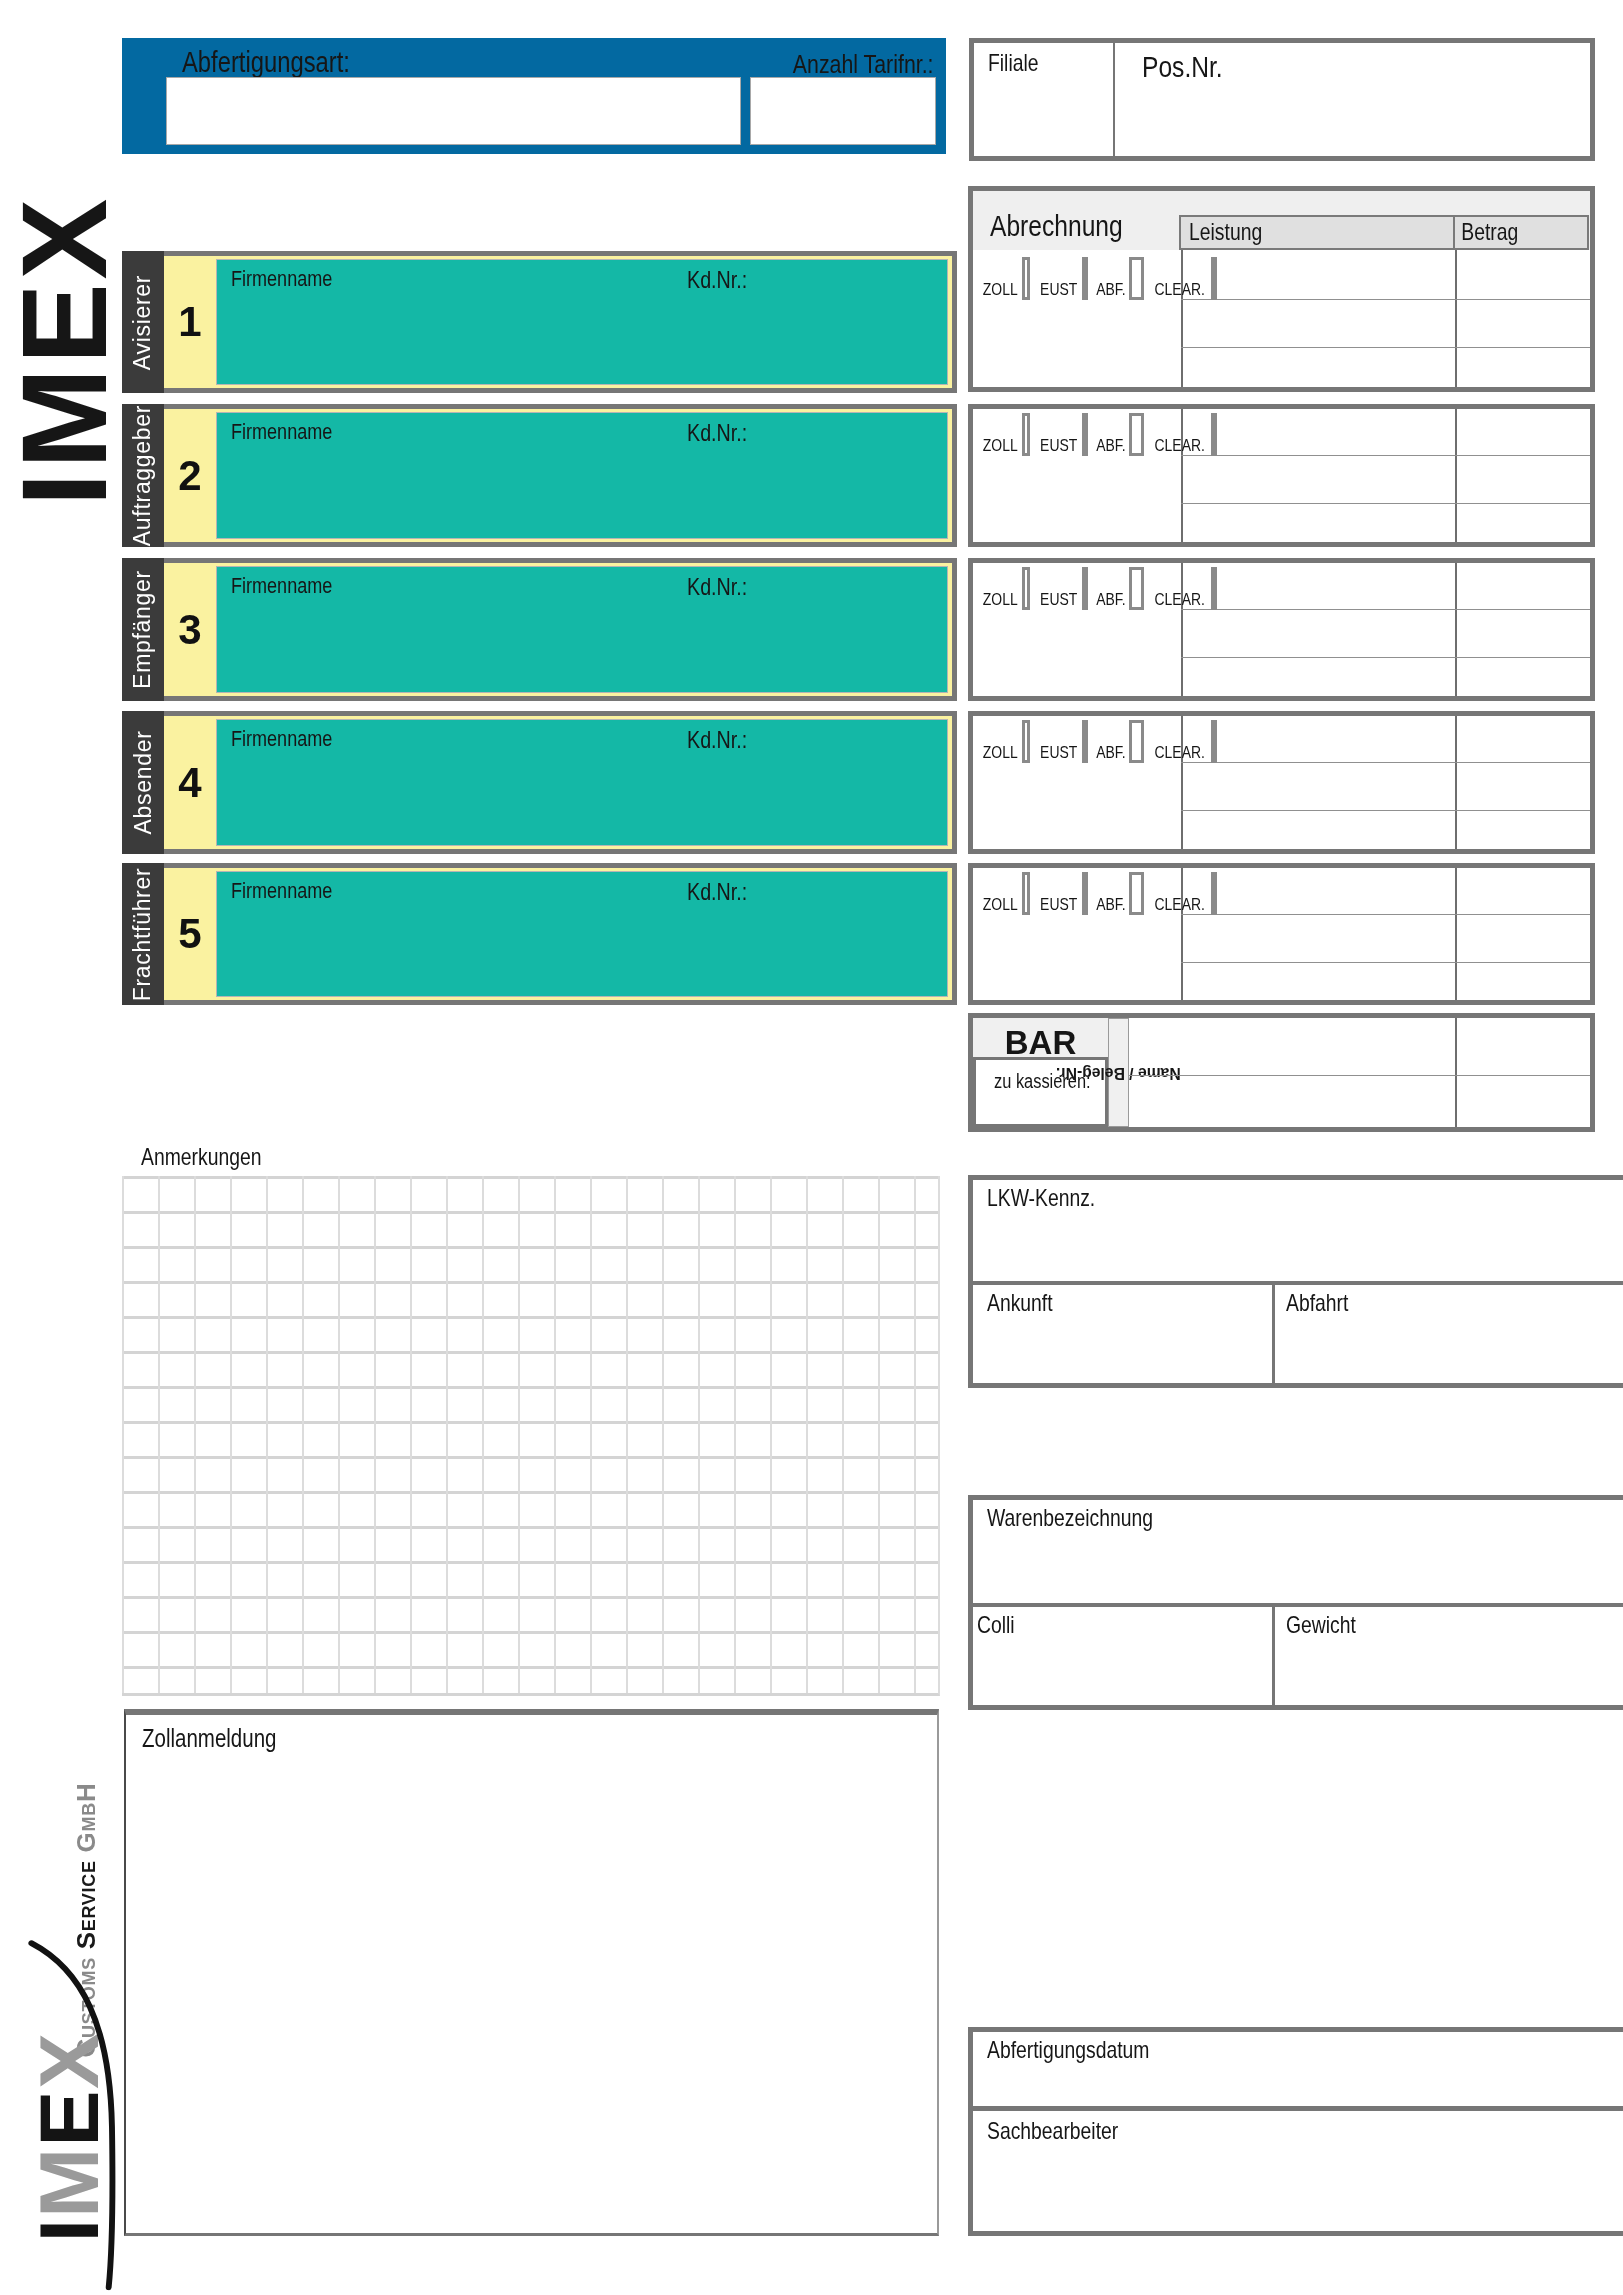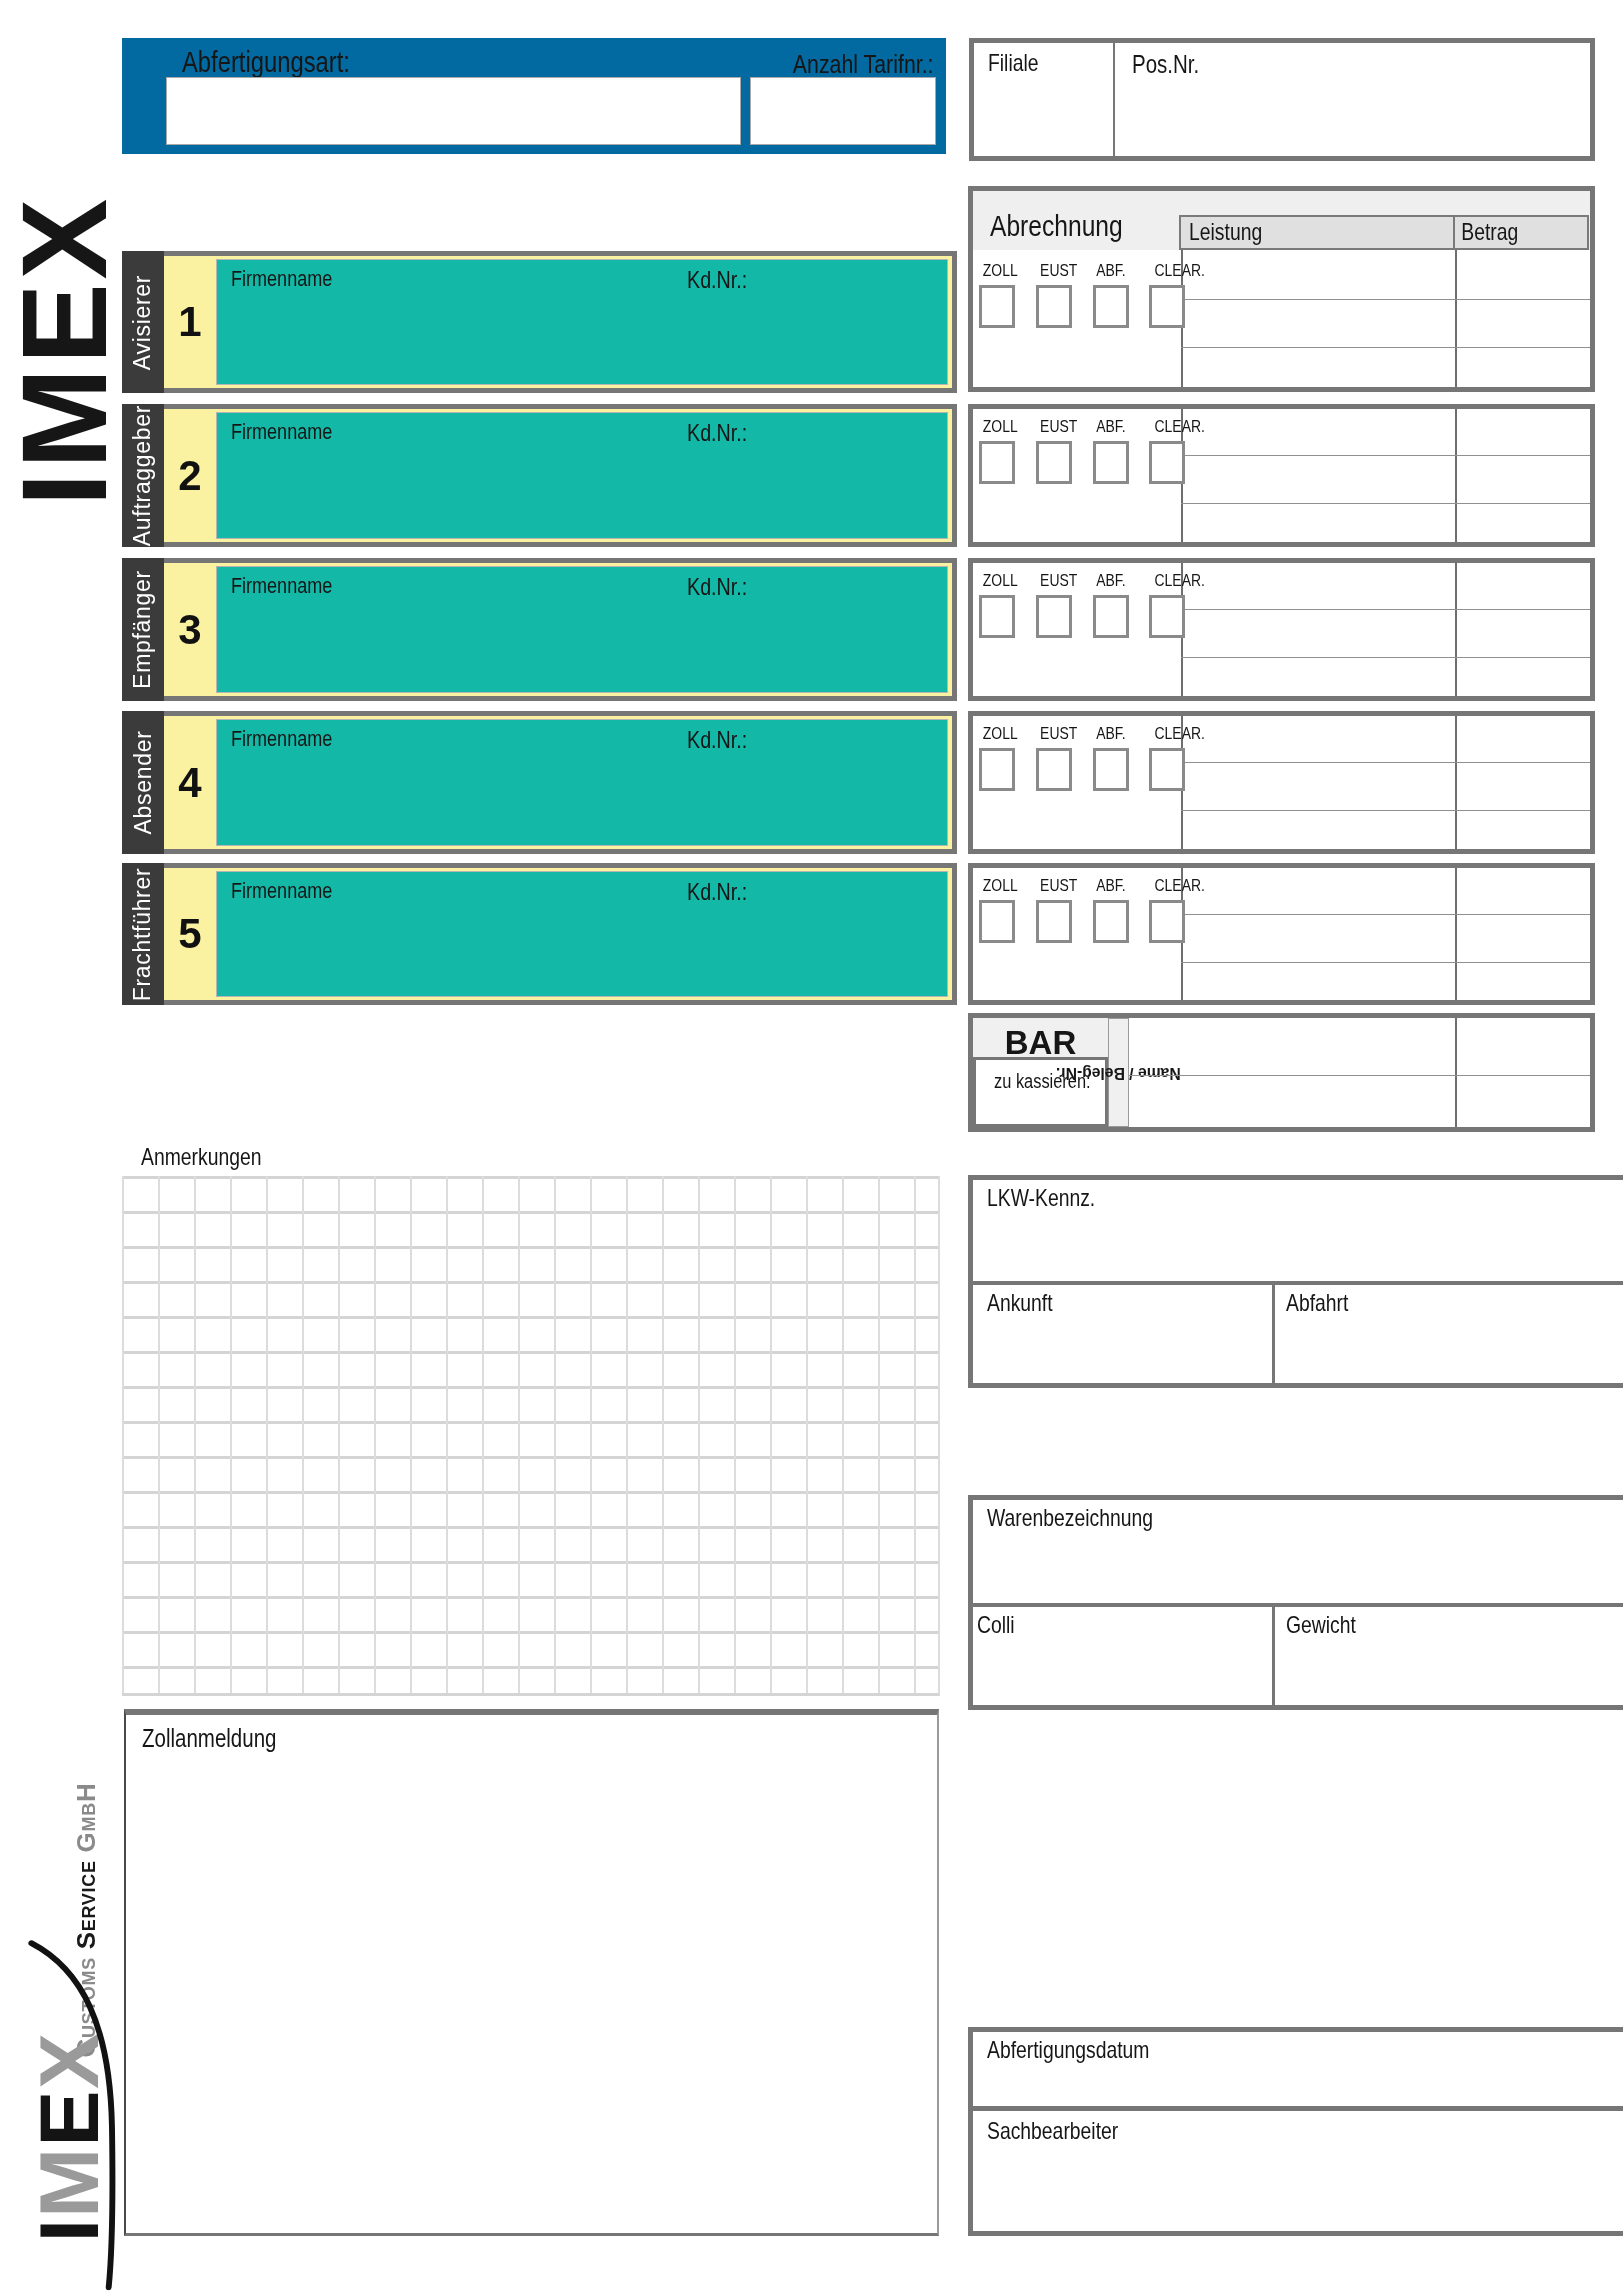--- a/index.html
+++ b/index.html
@@ -15,30 +15,30 @@
     letter-spacing:3.9px;color:#161616}
 
   
   .hdr{left:122px;top:38px;width:824px;height:116px;background:#0369a1}
   .inp{background:#fff;border:1.3px solid #a8a8a8}
 
   
   .fil{left:969px;top:38px;width:626px;height:123px;border:5.2px solid #767676;background:#fff;box-sizing:border-box}
   .fil .div{position:absolute;left:139px;top:0;bottom:0;width:2px;background:#767676}
   .fil .l1{position:absolute;left:14.4px;top:6.5px;font-size:23.6px}
-  .fil .l2{position:absolute;left:158px;top:6.5px;font-size:25px}
+  .fil .l2{position:absolute;left:168px;top:6.5px;font-size:30px}
 
   
   .rblk{left:968px;width:627px;border:5.2px solid #767676;background:#fff;box-sizing:border-box}
   .vline{position:absolute;width:2px;background:#6e6e6e}
   .v1{left:208px}
   .v2{left:482px}
   .hline{position:absolute;left:208px;right:0;height:1.3px;background:#909090}
   .cbw{position:absolute;left:5.2px;top:0;width:222px;height:85px}
-  .cb{position:absolute;top:0;width:51px;display:flex;flex-direction:column;align-items:flex-start}
+  .cb{position:absolute;top:0;width:51px;display:flex;flex-direction:row;align-items:flex-end}
   .p1{left:1.3px}.p2{left:58px}.p3{left:115px}.p4{left:171px}
   .cb .cl{font-size:17px;margin-top:7.9px}
   .cb .bx{width:30px;height:37px;border:3.3px solid #8a8a8a;background:#fff;margin-top:3.9px;box-sizing:content-box}
   .fillcol{position:absolute}
 
   
   .abstrip{position:absolute;left:0;top:0;right:0;height:59px;background:#efefef}
   .abtitle{position:absolute;left:17px;top:18.3px;font-size:30px}
   .colhead{position:absolute;top:24px;height:35px;background:#e0e0e0;border:2px solid #7a7a7a;box-sizing:border-box;
     display:flex;align-items:center;justify-content:flex-start;font-size:23.6px}

